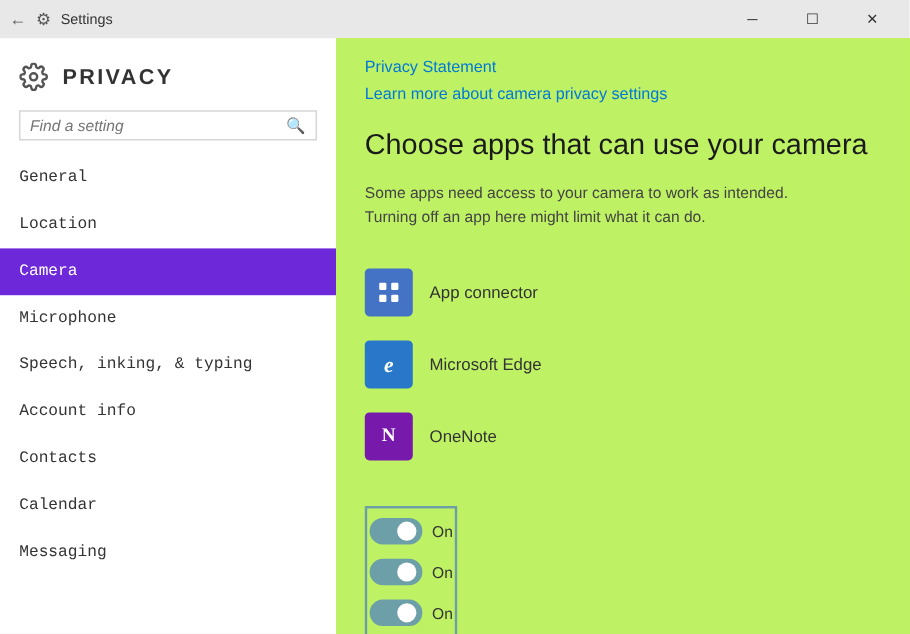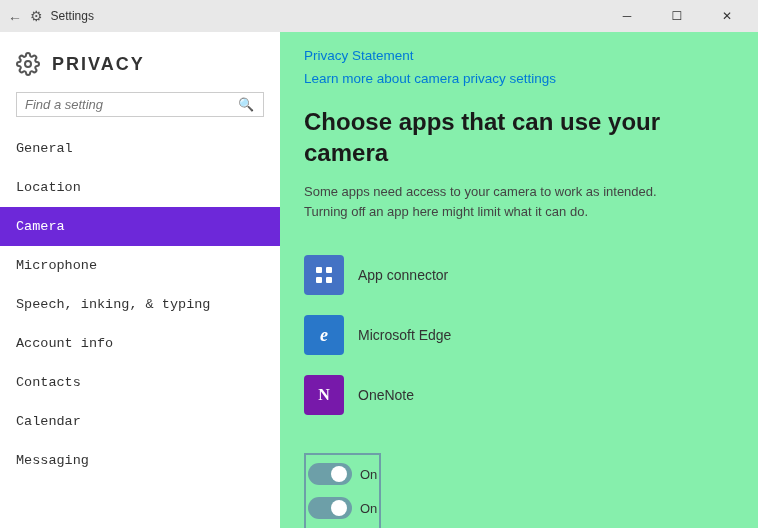--- a/index.html
+++ b/index.html
@@ -125,37 +125,37 @@
     .nav-item.active {
       background: #6d28d9;
       color: #fff;
     }
 
     
     .content {
       flex: 1;
       padding: 16px 24px;
       overflow-y: auto;
-      background: #86efac;
+      background: #bef264;
     }
     .content-links {
       display: flex;
       flex-direction: column;
       gap: 8px;
       margin-bottom: 20px;
     }
     .content-link {
       color: #0078d7;
       font-size: 13.5px;
       cursor: pointer;
       text-decoration: none;
     }
     .content-title {
       font-size: 24px;
-      font-weight: 700;
+      font-weight: 400;
       color: #1a1a1a;
       margin-bottom: 14px;
       line-height: 1.3;
     }
     .content-desc {
       font-size: 13px;
       color: #444;
       line-height: 1.5;
       margin-bottom: 24px;
     }

